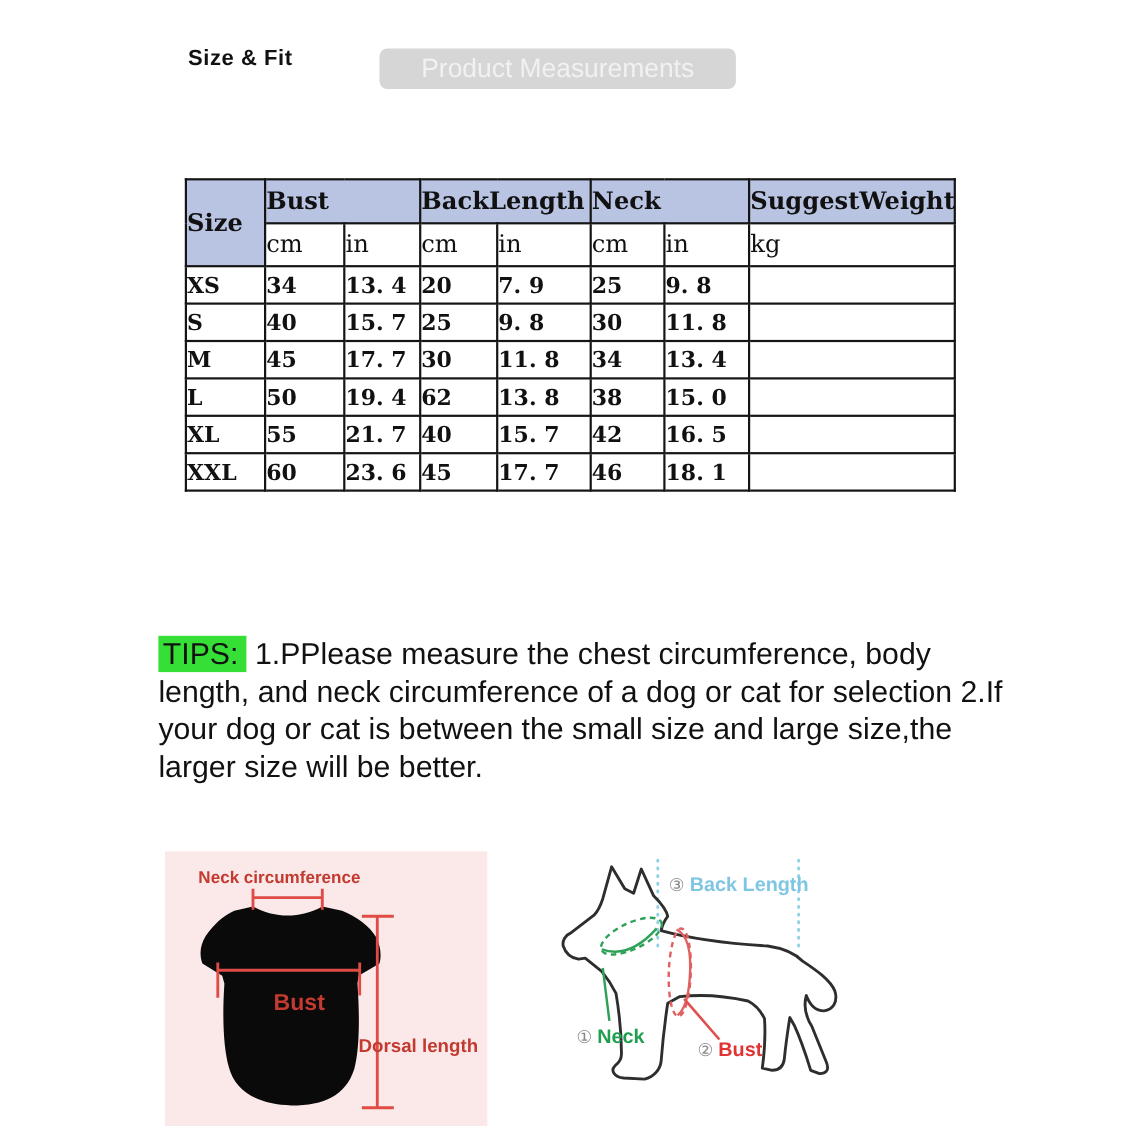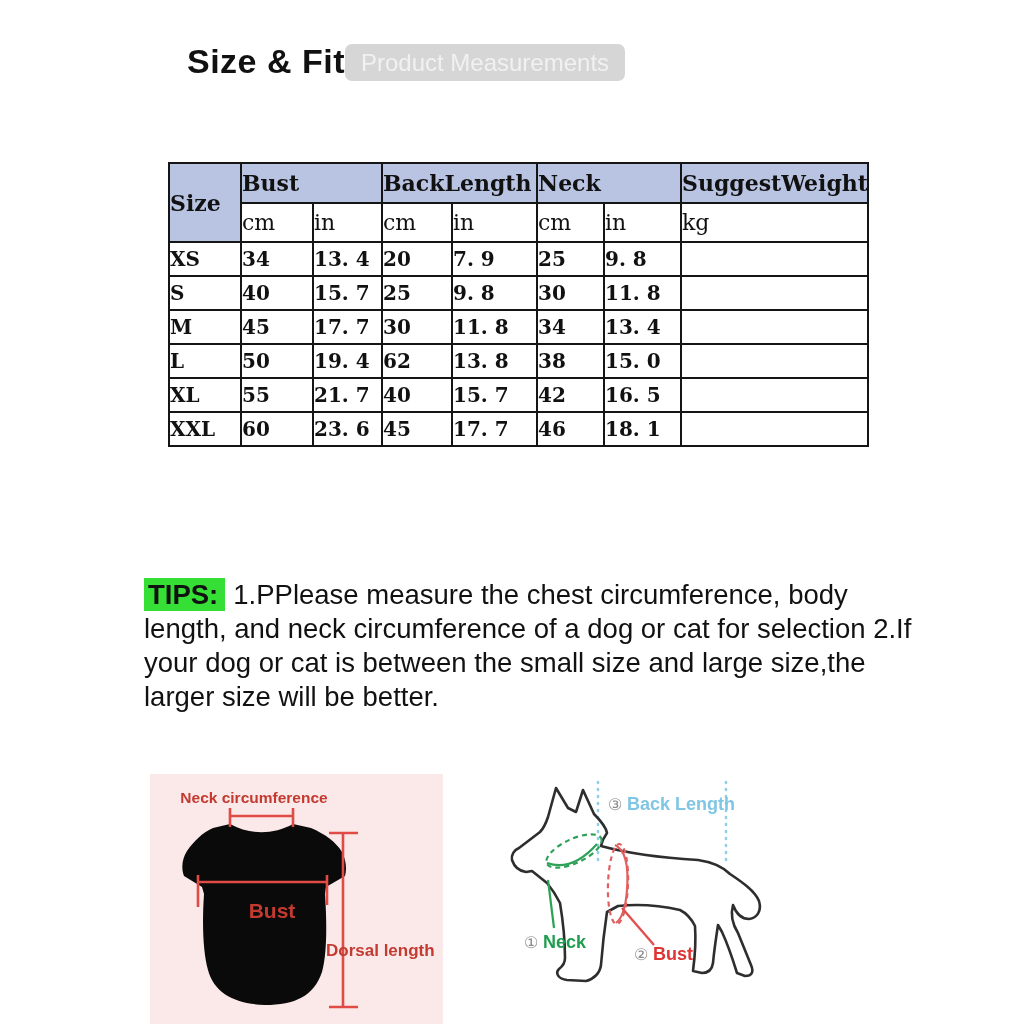--- a/index.html
+++ b/index.html
@@ -1,41 +1,41 @@
 <!DOCTYPE html>
 <html><head>
 <meta charset="utf-8">
 <style>
   html,body{margin:0;padding:0;background:#ffffff;}
   #canvas{
     position:relative;width:1024px;height:1024px;background:#ffffff;
     overflow:hidden;font-family:"Liberation Sans",sans-serif;color:#111;
   }
   
-  .page-title{position:absolute;left:187px;top:42px;font-size:34px;font-weight:bold;letter-spacing:.5px;}
+  .page-title{position:absolute;left:171px;top:42px;font-size:20px;font-weight:bold;letter-spacing:.5px;}
   .badge{
-    position:absolute;left:345px;top:44px;width:280px;height:37px;
+    position:absolute;left:345px;top:44px;width:324px;height:37px;
     background:#d6d6d6;color:#f1f1f1;border-radius:7px;
     font-size:24px;line-height:37px;text-align:center;
   }
   .tolerance{position:absolute;left:172px;top:86px;font-size:25px;}
   
   table.size-table{
     position:absolute;left:168px;top:162px;width:699px;
     border-collapse:collapse;table-layout:fixed;
     font-family:"DejaVu Serif",serif;text-align:left;
   }
   .size-table th,.size-table td{border:2px solid #151515;padding:0;}
   .size-table thead tr.group-row th{height:38px;font-size:22px;font-weight:bold;background:#b9c3e2;}
   .size-table thead tr.unit-row th{height:37px;font-size:22px;font-weight:normal;background:#ffffff;}
   .size-table th.size-head{background:#b9c3e2;font-size:22px;}
   .size-table tbody td{height:32px;font-size:20px;font-weight:bold;background:#ffffff;border-radius:15px;}
   
   .tips{position:absolute;left:144px;top:578px;width:778px;font-size:27.5px;line-height:34px;}
-  .tips-label{background:#35df35;font-weight:bold;padding:1px 7px 1px 4px;margin-right:8px;}
+  .tips-label{background:#35df35;font-weight:normal;padding:1px 7px 1px 4px;margin-right:8px;}
   .how-to{position:absolute;left:144px;top:719px;background:#c9c9c9;font-size:27px;padding:2px 7px 3px 2px;}
   
   .garment-panel{position:absolute;left:150px;top:774px;width:293px;height:250px;background:#fbe9e9;}
   .garment-panel svg{display:block;}
   .dog-panel{position:absolute;left:490px;top:770px;width:400px;height:254px;}
   svg text{font-family:"Liberation Sans",sans-serif;}
 </style>
 </head>
 <body>
 

